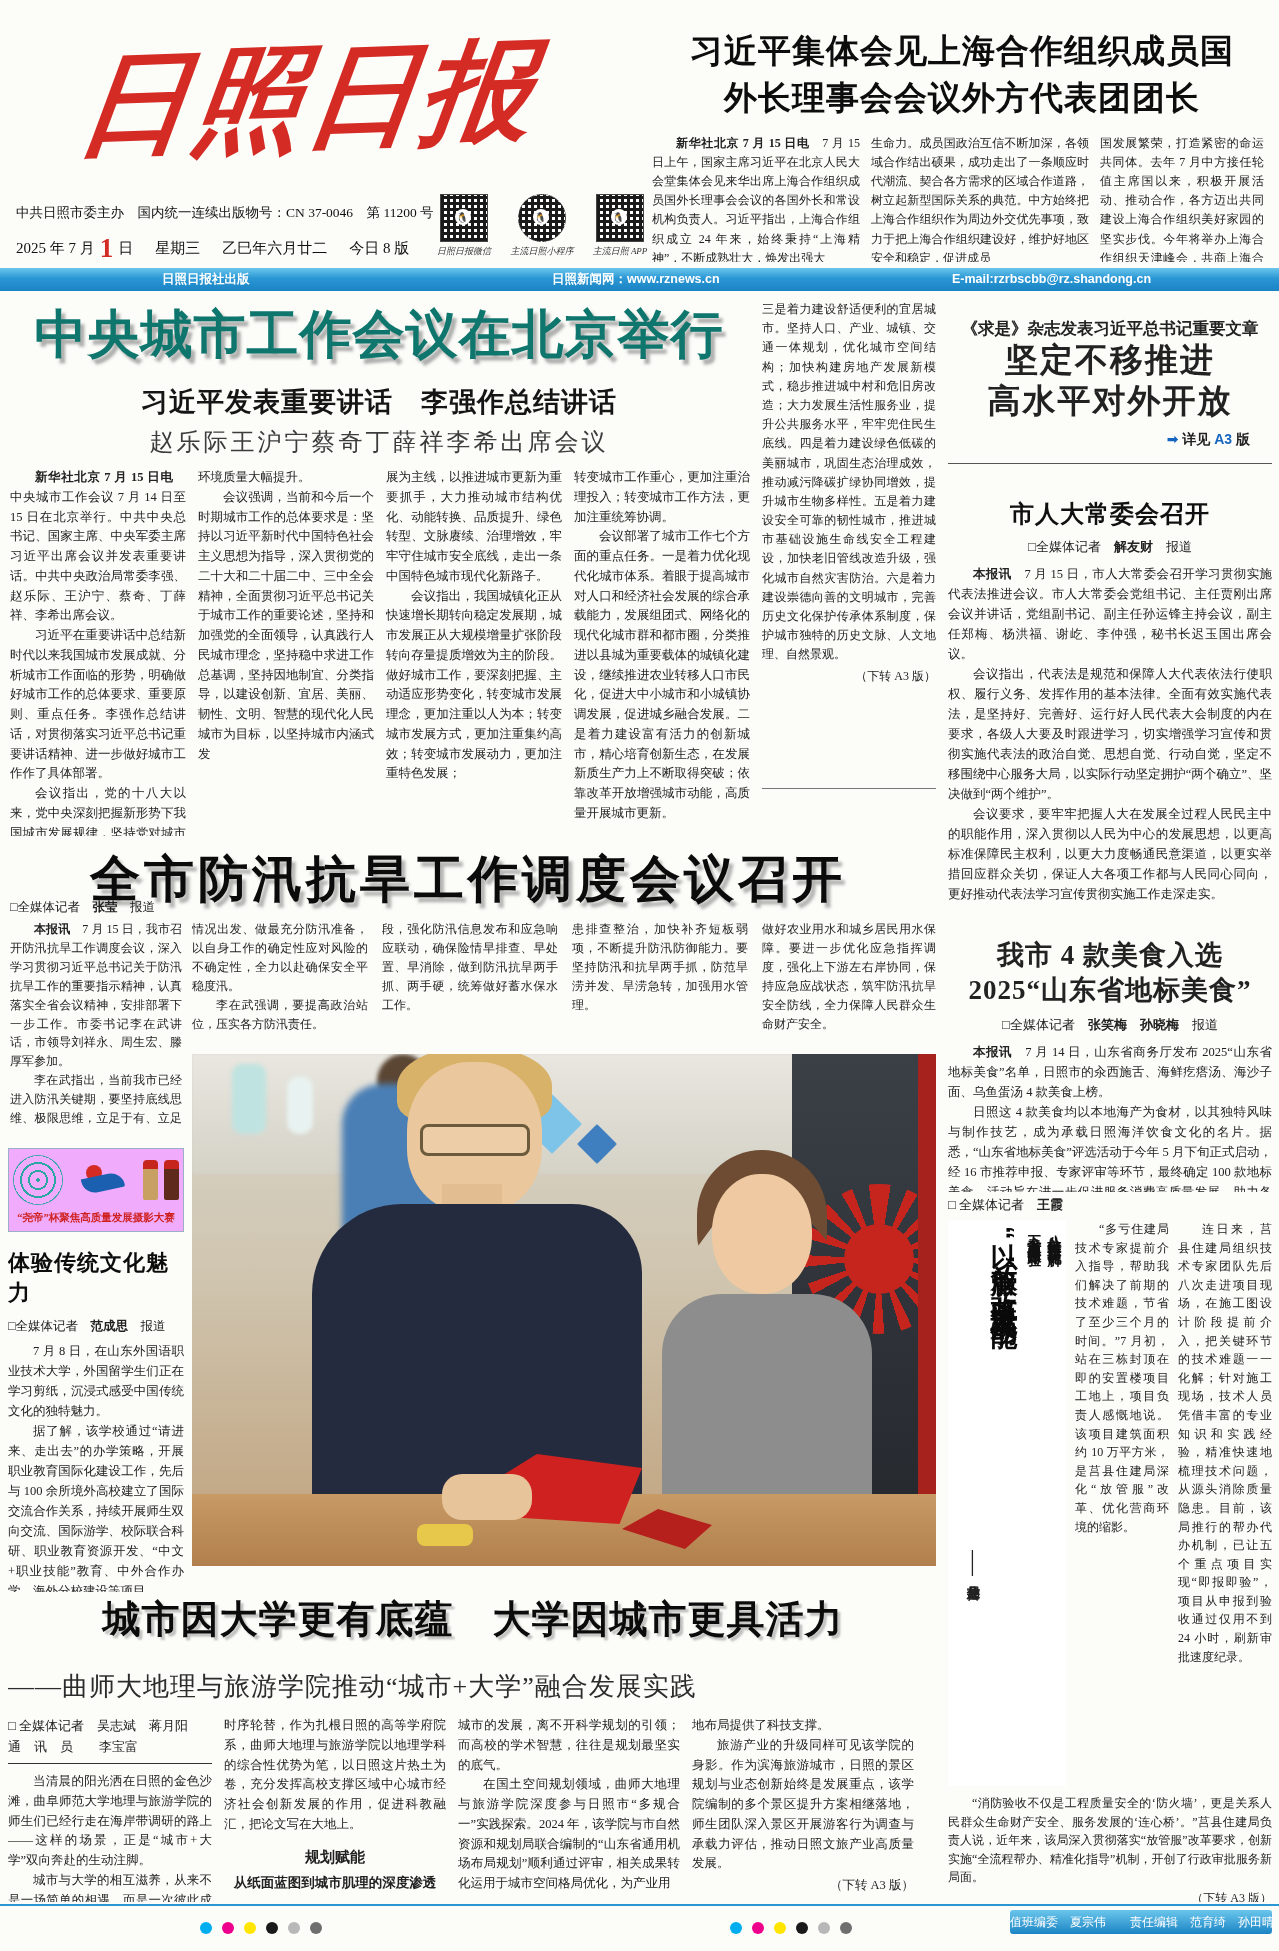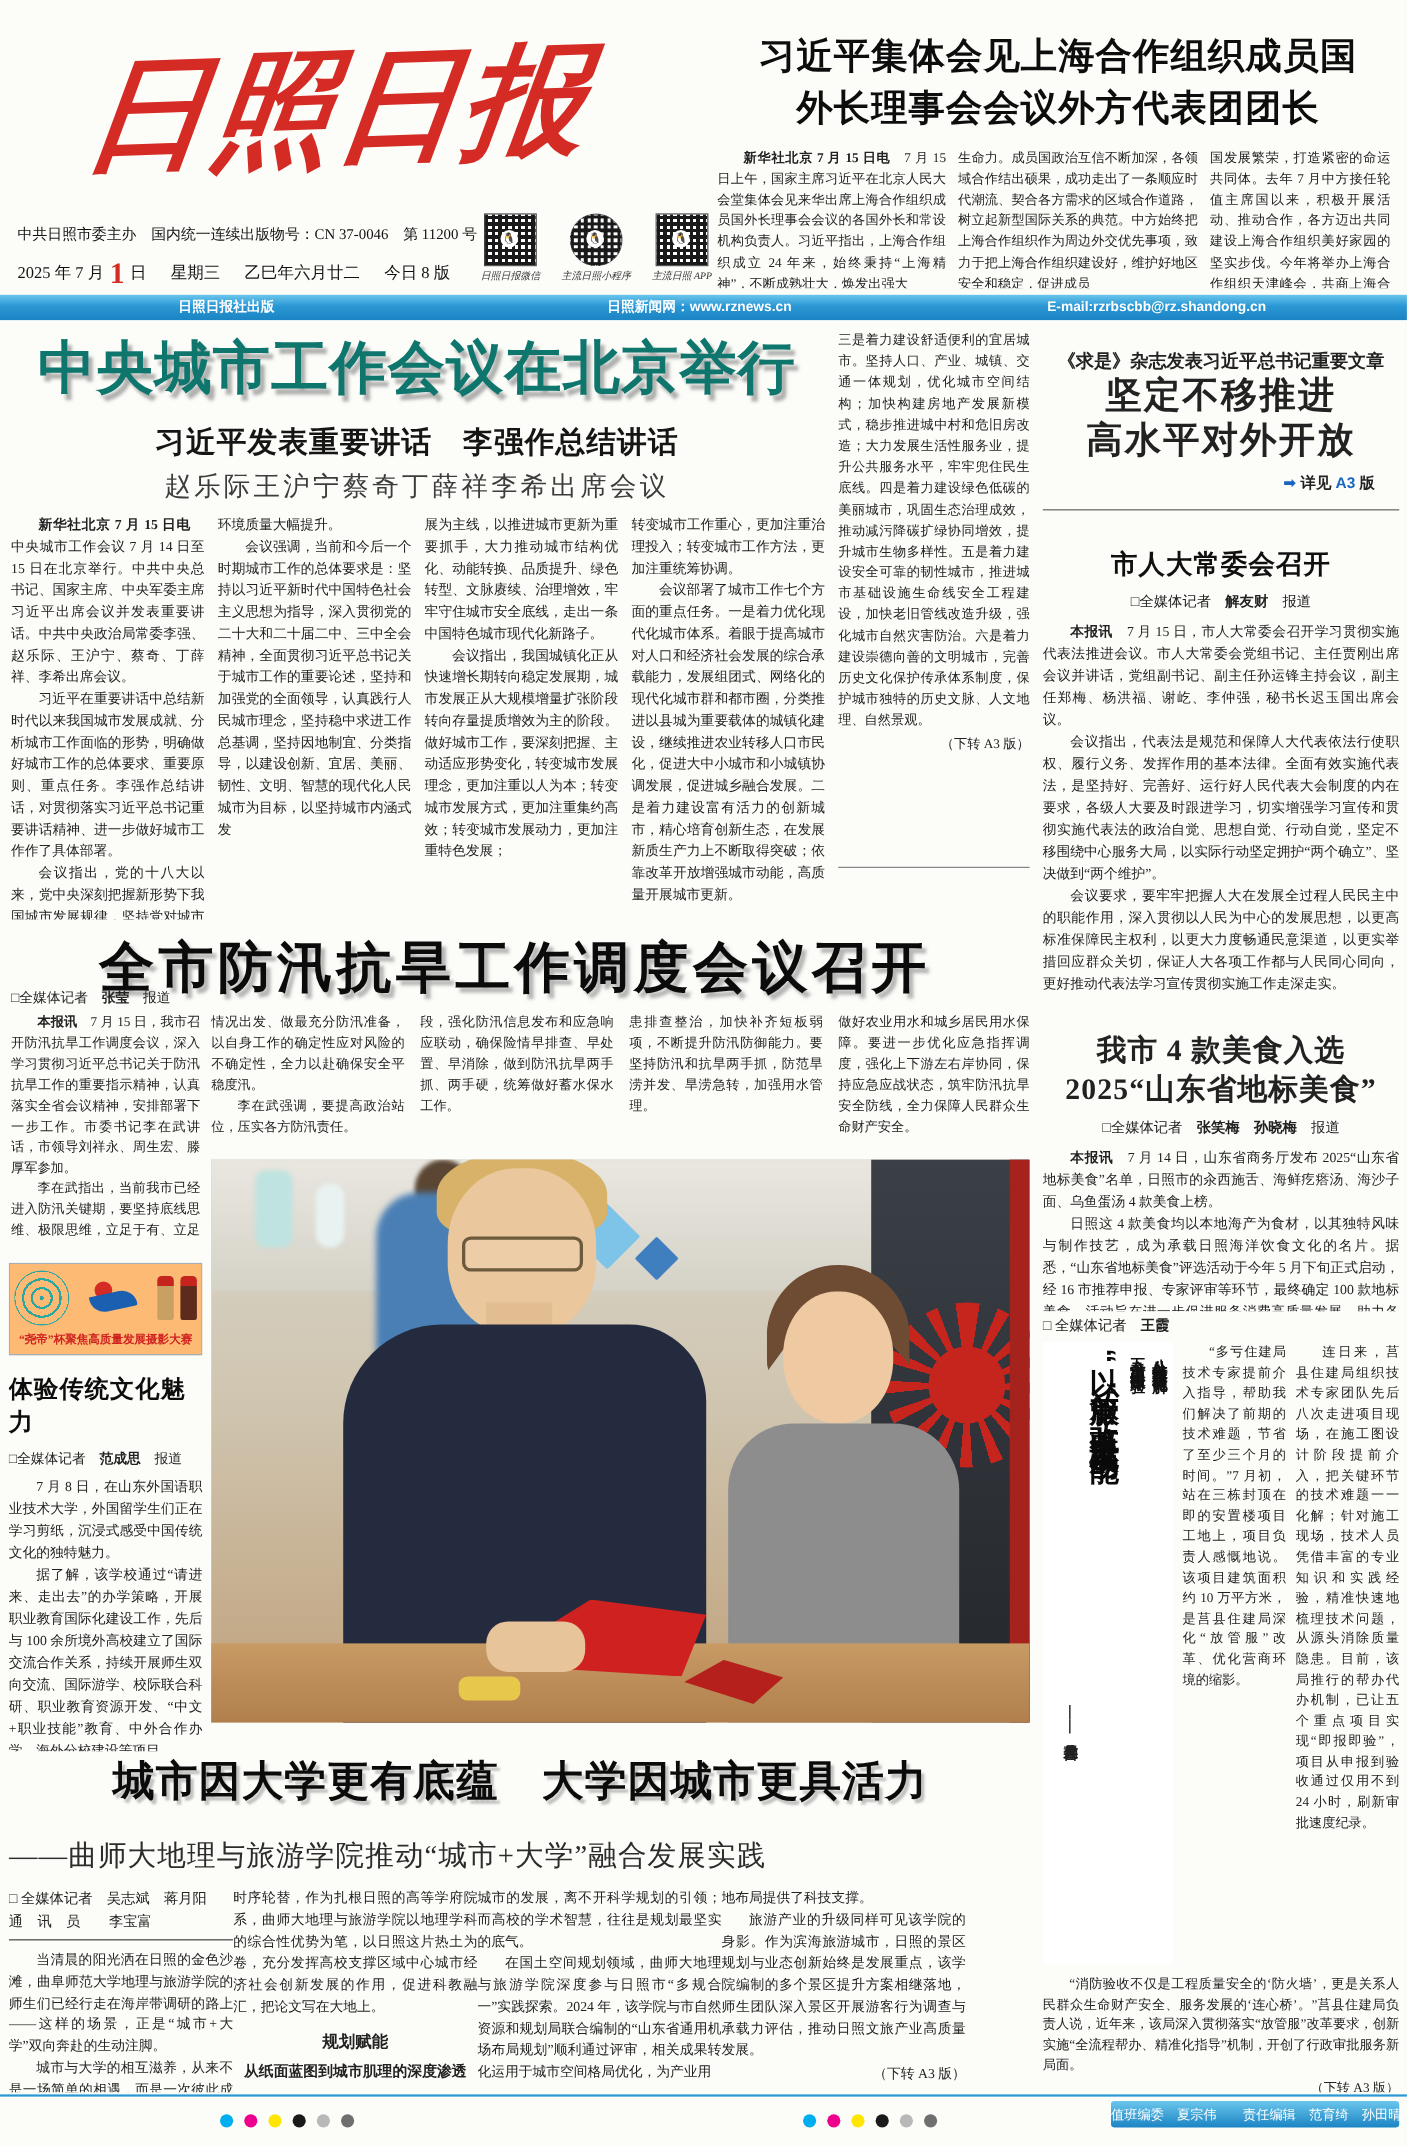--- a/index.html
+++ b/index.html
@@ -96,40 +96,40 @@
   .ph-table{left:0;top:440px;width:744px;height:72px;background:linear-gradient(180deg,#c89a64,#b07f4d);}
   .ph-paper{left:300px;top:400px;width:150px;height:70px;background:#cf2220;clip-path:polygon(0 40%,30% 0,100% 20%,85% 100%,10% 90%);}
   .ph-paper2{left:430px;top:455px;width:90px;height:40px;background:#b51f1c;clip-path:polygon(0 50%,40% 0,100% 40%,70% 100%);}
   .ph-hand{left:250px;top:420px;width:90px;height:46px;background:#e8c49a;border-radius:20px;}
   .ph-yellow{left:225px;top:470px;width:56px;height:22px;background:#e8c84a;border-radius:8px;}
   
   .food{left:948px;top:938px;width:324px;height:254px;overflow:hidden;}
   .food-t{font-size:27px;font-weight:900;text-align:center;line-height:1.3;letter-spacing:1px;}
   
   .culture{left:8px;top:1148px;width:176px;height:444px;overflow:hidden;}
-  .ad-banner{border:1px solid #9ab0c4;background:#fdba74;height:84px;box-sizing:border-box;padding:4px 4px 2px;}
+  .ad-banner{border:1px solid #9ab0c4;background:#f0abfc;height:84px;box-sizing:border-box;padding:4px 4px 2px;}
   .ad-top{display:flex;align-items:center;justify-content:space-between;height:54px;}
   .ad-rings{width:50px;height:50px;border-radius:50%;background:repeating-radial-gradient(circle at 50% 50%,#2aa7a0 0 2px,rgba(255,255,255,0) 2px 8px);}
   .ad-logo{width:42px;height:34px;position:relative;}
   .ad-logo .lg-dot{position:absolute;left:4px;top:2px;width:16px;height:16px;border-radius:50%;background:#d42b24;}
   .ad-logo .lg-swoosh{position:absolute;left:0;top:12px;width:42px;height:16px;background:#1b5fb0;border-radius:0 14px 2px 14px;transform:rotate(-12deg);}
   .ad-bottles{display:flex;gap:6px;}
   .ad-bottle{width:15px;height:40px;border-radius:4px 4px 2px 2px;}
   .ad-bottle.b1{background:linear-gradient(180deg,#c5251d 0 9px,#c9a063 9px);}
   .ad-bottle.b2{background:linear-gradient(180deg,#c5251d 0 9px,#5d2a1c 9px);}
   .ad-caption{font-size:10.5px;color:#cf2220;font-weight:700;text-align:center;margin-top:4px;white-space:nowrap;overflow:hidden;}
   .cul-hl{font-size:22px;font-weight:900;letter-spacing:1px;margin-top:16px;color:#0d0d0d;}
   .cul-byl{font-size:12.5px;margin:10px 0 6px;}
   .culture .bodytxt{font-size:12.5px;}
   
   .uni{left:8px;top:1594px;width:930px;height:308px;overflow:hidden;}
   .uni-hl{text-align:center;font-size:38px;font-weight:900;letter-spacing:1px;color:#0b0b0b;
       text-shadow:3px 3px 2px rgba(120,120,120,.45);white-space:nowrap;}
   .uni-dek{text-align:left;font-size:26px;color:#2c2c2c;margin-top:24px;letter-spacing:1px;}
-  .uni-cols{display:flex;margin-top:12px;height:214px;overflow:hidden;}
+  .uni-cols{display:flex;gap:12px;margin-top:12px;height:214px;overflow:hidden;}
   .uc{font-size:12.5px;line-height:1.58;overflow:hidden;}
   .uc1{width:204px;} .uc2,.uc3,.uc4{width:222px;}
   .uni-byl{font-size:13px;border-bottom:1px solid #333;padding-bottom:6px;margin-bottom:8px;}
   .uni-byl div{white-space:nowrap;}
   .inset1{font-size:15px;font-weight:900;text-align:center;margin-top:10px;}
   .inset2{font-size:13.5px;font-weight:900;text-align:center;margin-top:4px;}
   
   .reform{left:948px;top:1196px;width:324px;height:706px;overflow:hidden;}
   .rf-byl{font-size:13px;margin:0 0 6px;}
   .rf-row{display:flex;gap:9px;height:566px;}

